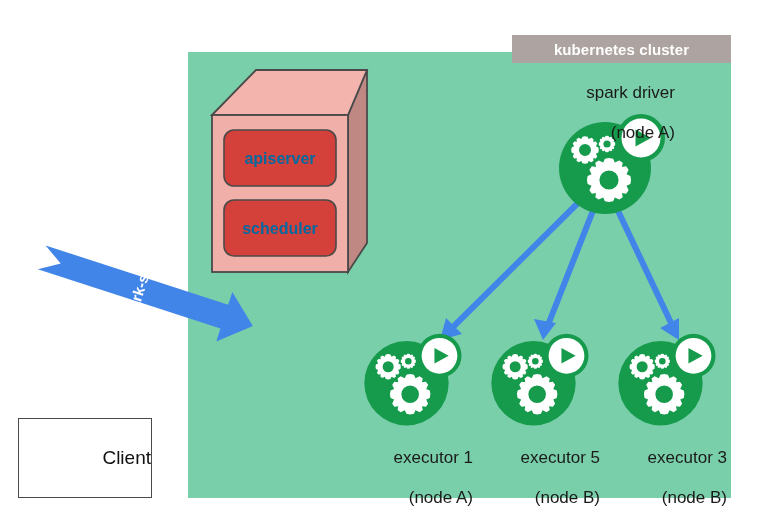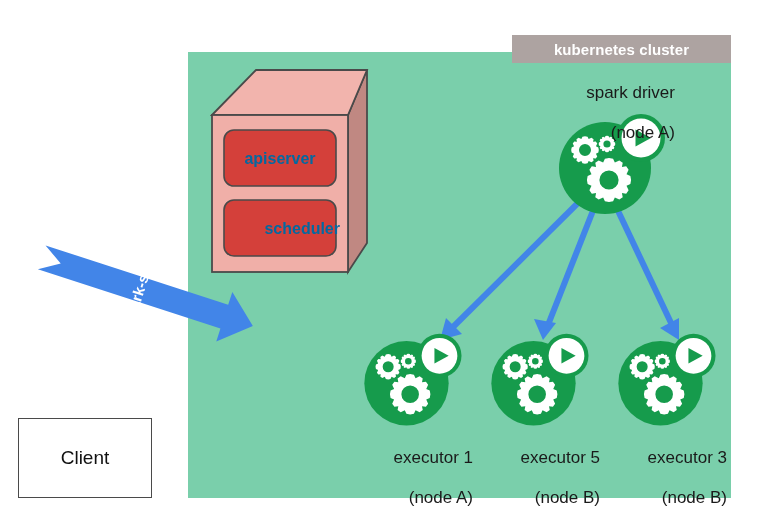--- a/index.html
+++ b/index.html
@@ -57,38 +57,38 @@
   }
   
   #client-box {
     position: absolute;
     left: 18px; top: 418px;
     width: 134px; height: 80px;
     background: #ffffff;
     border: 1.6px solid #4a4a4a;
     display: flex;
     align-items: center;
-    justify-content: center;
+    justify-content: flex-end;
     box-sizing: border-box;
   }
   #client-box span {
     font-size: 19px;
     color: #111111;
   }
   
   .cube-pill-label {
     position: absolute;
     color: #0369a1;
     font-size: 16px;
     font-weight: bold;
     width: 120px;
     text-align: center;
   }
   #apiserver-label { left: 220px; top: 150px; }
-  #scheduler-label { left: 220px; top: 220px; text-align: right; }
+  #scheduler-label { left: 220px; top: 220px; }
   
   #driver-caption { left: 525px; top: 63px;  width: 150px; font-size: 17px; }
   #exec1-caption  { left: 343px; top: 428px; width: 130px; font-size: 17px; }
   #exec2-caption  { left: 470px; top: 428px; width: 130px; font-size: 17px; }
   #exec3-caption  { left: 597px; top: 428px; width: 130px; font-size: 17px; }
   
   #spark-submit-label {
     position: absolute;
     left: 82px;
     top: 272px;

